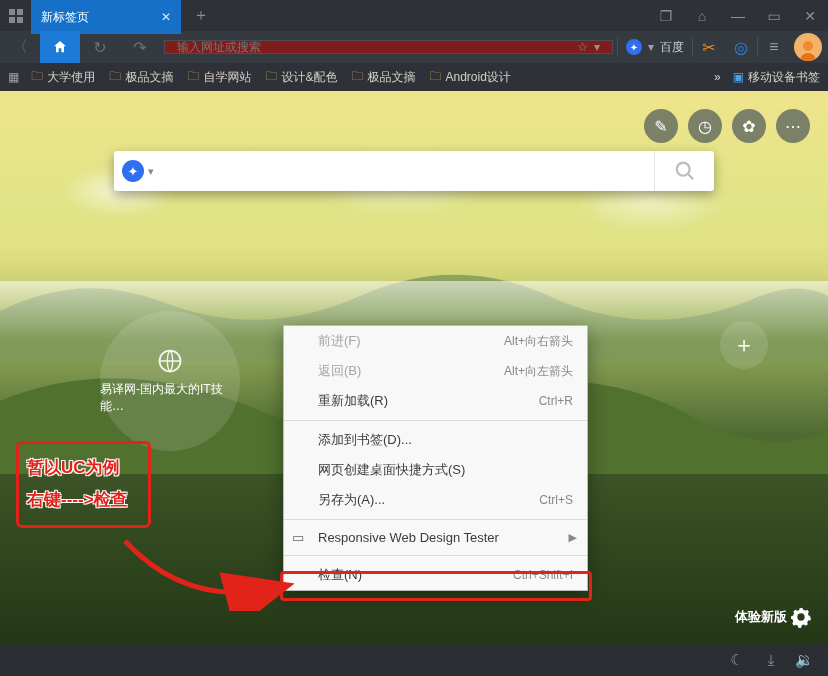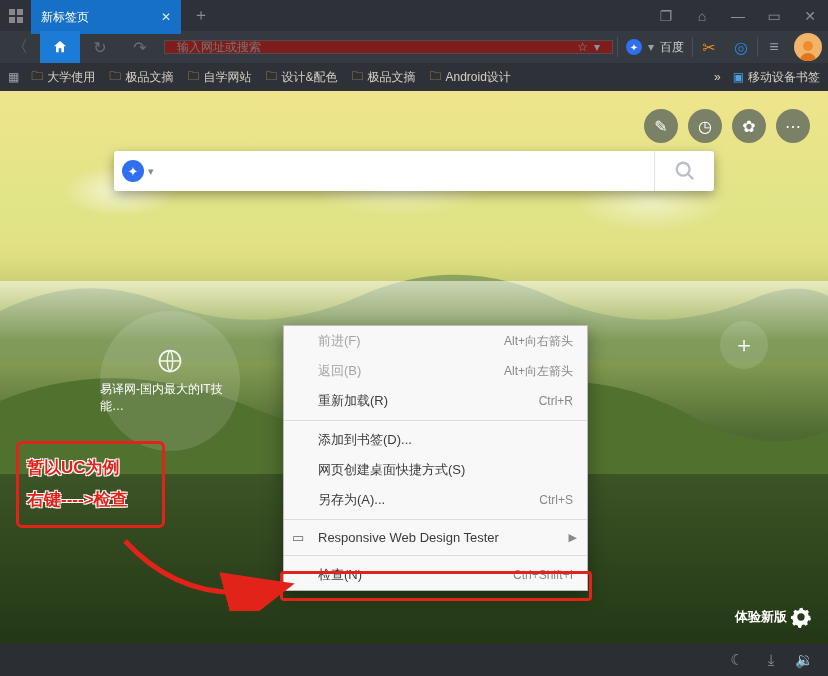--- a/index.html
+++ b/index.html
@@ -71,21 +71,21 @@
   .ctxmenu { position:absolute; top:234px; left:283px; width:305px; background:#f8f8f8; border:1px solid #bcbcbc; box-shadow:0 6px 18px rgba(0,0,0,.35); font-size:13px; color:#3b3b3b; }
   .cmi { display:flex; align-items:center; padding:6px 14px 6px 34px; gap:10px; position:relative; }
   .cmi .sc { margin-left:auto; color:#888; font-size:12px; }
   .cmi.disabled { color:#a5a5a5; }
   .cmi.sep { padding:0; margin:4px 0; height:1px; background:#dcdcdc; }
   .cmi .sub { position:absolute; right:10px; color:#888; font-size:11px; }
   .cmi .ico { position:absolute; left:8px; color:#666; }
   .hlrow { position:absolute; top:480px; left:280px; width:312px; height:30px; border:3px solid #e1231a; border-radius:4px; pointer-events:none; }
 
   
-  .annot { position:absolute; top:350px; left:16px; width:149px; border:3px solid #e1231a; border-radius:6px; padding:8px 8px; font-size:17px; font-weight:700; color:#e1231a; text-shadow:-1px -1px 0 #fff,1px -1px 0 #fff,-1px 1px 0 #fff,1px 1px 0 #fff; line-height:1.9; }
+  .annot { position:absolute; top:350px; left:16px; width:135px; border:3px solid #e1231a; border-radius:6px; padding:8px 8px; font-size:17px; font-weight:700; color:#e1231a; text-shadow:-1px -1px 0 #fff,1px -1px 0 #fff,-1px 1px 0 #fff,1px 1px 0 #fff; line-height:1.9; }
   .arrow { position:absolute; top:430px; left:120px; pointer-events:none; }
 
   
   .bottom-right { position:absolute; bottom:14px; right:14px; display:flex; align-items:center; gap:1px; color:#fff; font-size:13px; font-weight:600; }
   .gear { width:26px; height:26px; display:flex; align-items:center; justify-content:center; }
 
   
   .statusbar { height:32px; background:#2b2f33; display:flex; align-items:center; padding-right:6px; }
   .statusbar .spacer { flex:1; }
   .statusbar span { width:34px; text-align:center; color:#8b9096; font-size:15px; }

